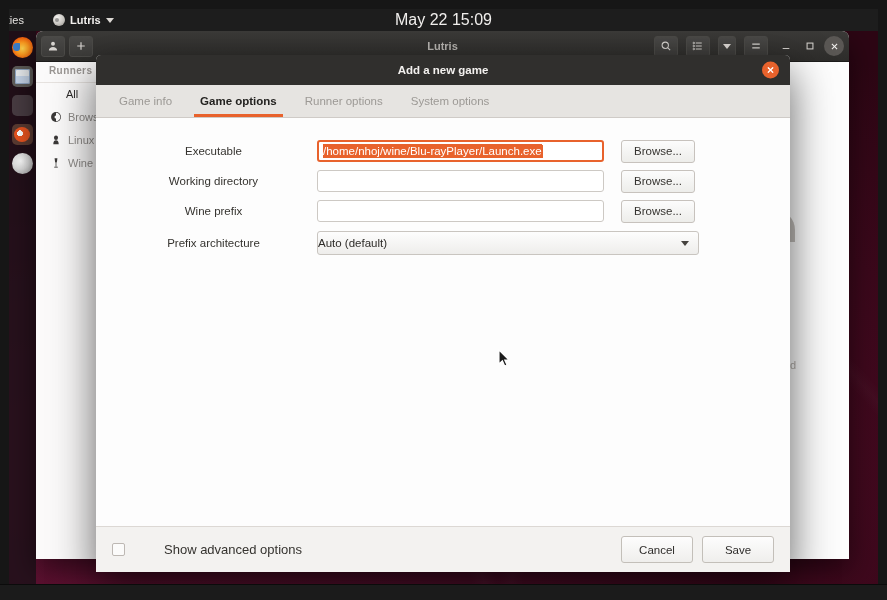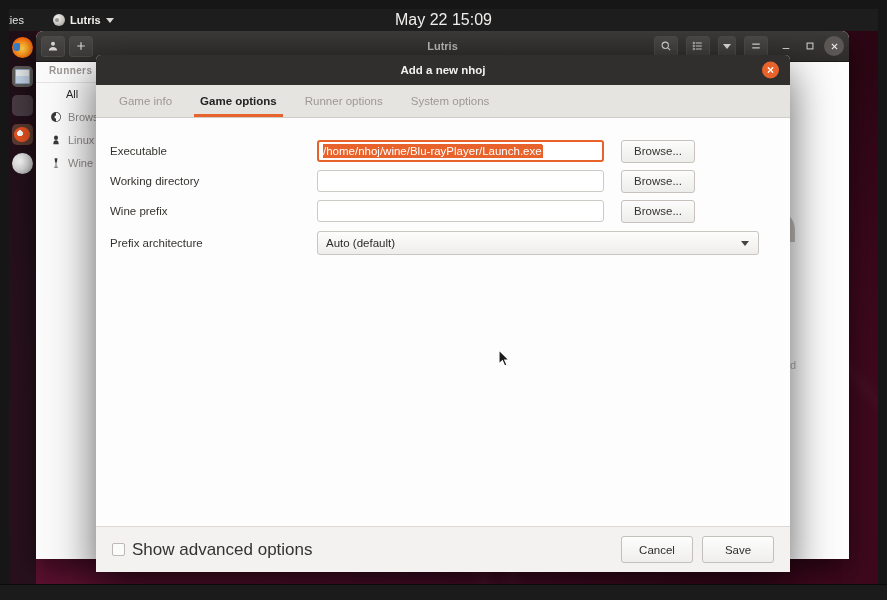--- a/index.html
+++ b/index.html
@@ -310,20 +310,21 @@
     align-items: center;
     height: 30px;
     margin-bottom: 0;
   }
   .frow + .frow { margin-top: 0; }
   .flabel {
     width: 207px;
     font-size: 11.5px;
     color: #35332f;
     flex: none;
+    text-align: center;
   }
   .finput {
     height: 22px;
     border: 1px solid #cdc9c4;
     border-radius: 3px;
     background: #fff;
     font-size: 11.5px;
     color: #2d2b28;
     padding: 0 5px;
     display: flex; align-items: center;
@@ -353,29 +354,29 @@
     min-width: 74px;
     border: 1px solid #c7c2bd;
     border-radius: 3px;
     background: linear-gradient(#fcfcfc, #ededea);
     font-size: 11.5px;
     color: #35332f;
     display: flex; align-items: center; justify-content: center;
     padding: 0 10px;
   }
   .fselect {
-    width: 442px;
+    width: 382px;
     height: 24px;
     border: 1px solid #c9c5c0;
     border-radius: 3px;
     background: linear-gradient(#fdfdfd, #eeedeb);
     font-size: 11.5px;
     color: #2d2b28;
     display: flex; align-items: center;
-    padding: 0 8px;
+    padding: 0 0;
     position: relative;
   }
   .fselect .arrow {
     position: absolute; right: 9px; top: 50%;
     margin-top: -2px;
     width: 0; height: 0;
     border-left: 4px solid transparent;
     border-right: 4px solid transparent;
     border-top: 5px solid #46433f;
   }
@@ -388,21 +389,21 @@
     align-items: center;
     padding: 0 16px;
   }
   #adv-wrap { display: flex; align-items: center; gap: 7px; }
   .cbox {
     width: 13px; height: 13px;
     border: 1px solid #bdb8b3;
     border-radius: 2px;
     background: #fbfbfa;
   }
-  #adv-label { font-size: 17px; color: #35332f; }
+  #adv-label { font-size: 13px; color: #35332f; margin-left: 32px; }
   #footer-btns { margin-left: auto; display: flex; gap: 9px; }
   .fbtn {
     min-width: 72px; height: 27px;
     border: 1px solid #c3bfb9;
     border-radius: 3px;
     background: linear-gradient(#fdfdfd, #efeeec);
     font-size: 11.5px;
     color: #2f2d2b;
     display: flex; align-items: center; justify-content: center;
     padding: 0 14px;
@@ -534,21 +535,21 @@
       </div>
       <div class="ghost-band"></div>
       <div class="ghost-word">rd</div>
     </div>
   </div>
 </div>
 
 <div id="dialog">
 
   <div id="dialog-header">
-    <div id="dialog-title">Add a new nhoj</div>
+    <div id="dialog-title">Add a new game</div>
     <div id="dialog-close">
       <svg width="9" height="9" viewBox="0 0 12 12" stroke="#ffffff" stroke-width="1.7" stroke-linecap="round">
         <line x1="3" y1="3" x2="9" y2="9"></line>
           <line x1="9" y1="3" x2="3" y2="9"></line>
       </svg>
     </div>
   </div>
 
   <div id="tabbar">
     <div class="tab">Game info</div>

